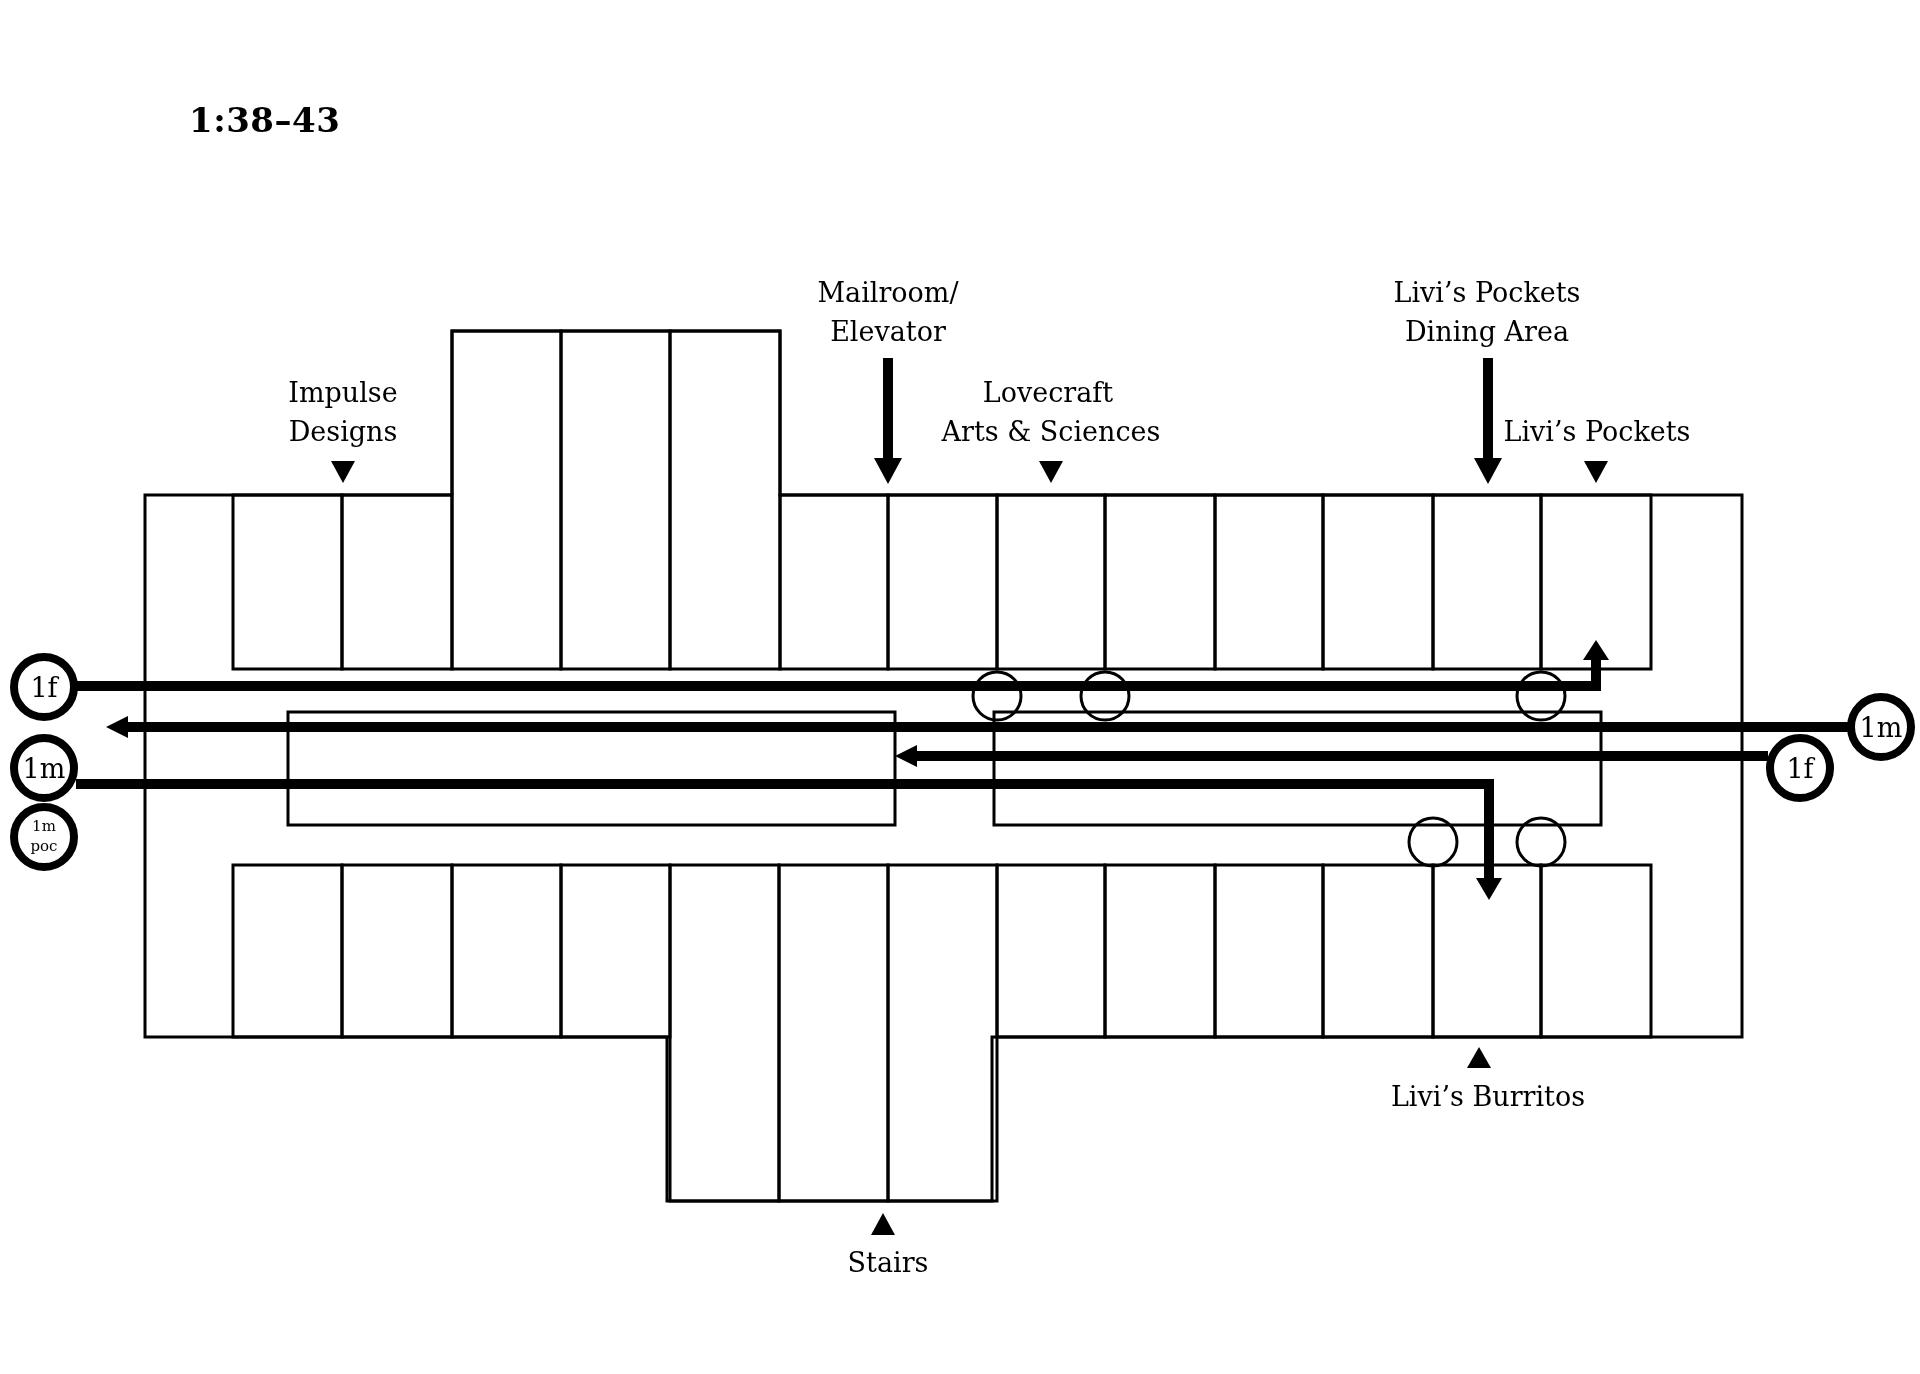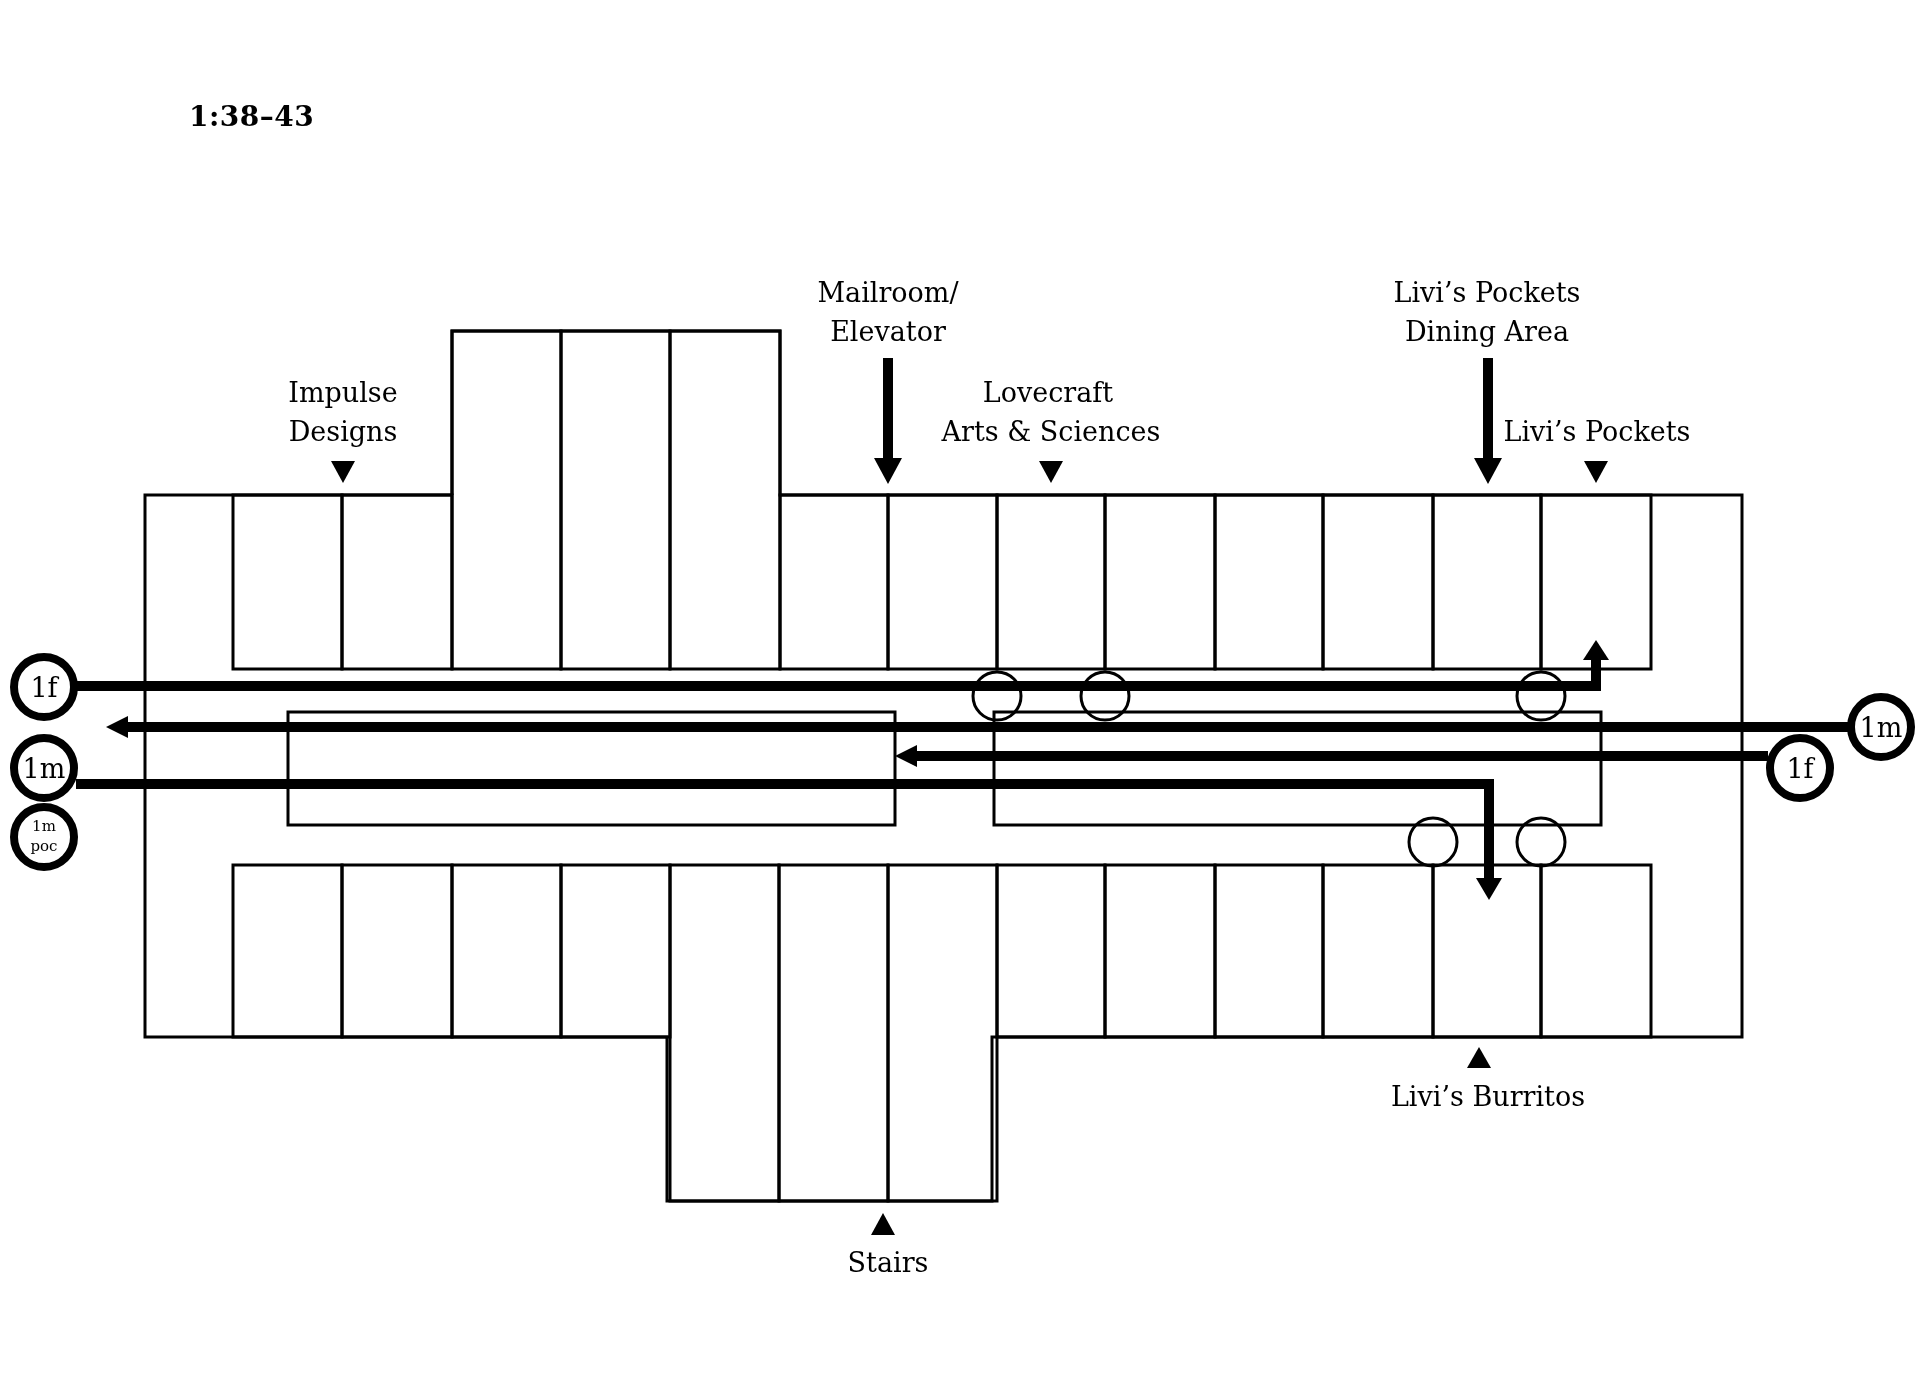--- a/index.html
+++ b/index.html
@@ -1,19 +1,19 @@
 <!DOCTYPE html>
 <html><head>
 <meta charset="utf-8">
 <style>
   html, body { margin: 0; padding: 0; background: #ffffff; }
   body { width: 1920px; height: 1374px; position: relative; overflow: hidden;
          font-family: "DejaVu Serif", "Liberation Serif", serif; color: #000; }
   #stage { position: absolute; left: 0; top: 0; width: 1920px; height: 1374px; }
-  .title { position: absolute; left: 189px; top: 100px; font-size: 28px; font-weight: bold;
+  .title { position: absolute; left: 189px; top: 100px; font-size: 34px; font-weight: bold;
            font-family: "DejaVu Serif", serif; letter-spacing: 0.5px; }
   .lbl { font-family: "DejaVu Serif", "Liberation Serif", serif; font-size: 27px; fill: #000; }
   .circ-text { font-family: "DejaVu Serif", "Liberation Serif", serif; fill: #000; }
   .wall { fill: none; stroke: #000; stroke-width: 3; }
   .route { fill: none; stroke: #000; stroke-width: 10; }
   .doorway { fill: none; stroke: #000; stroke-width: 3; }
   .marker-ring { fill: #fff; stroke: #000; stroke-width: 8; }
 </style>
 </head>
 <body>

